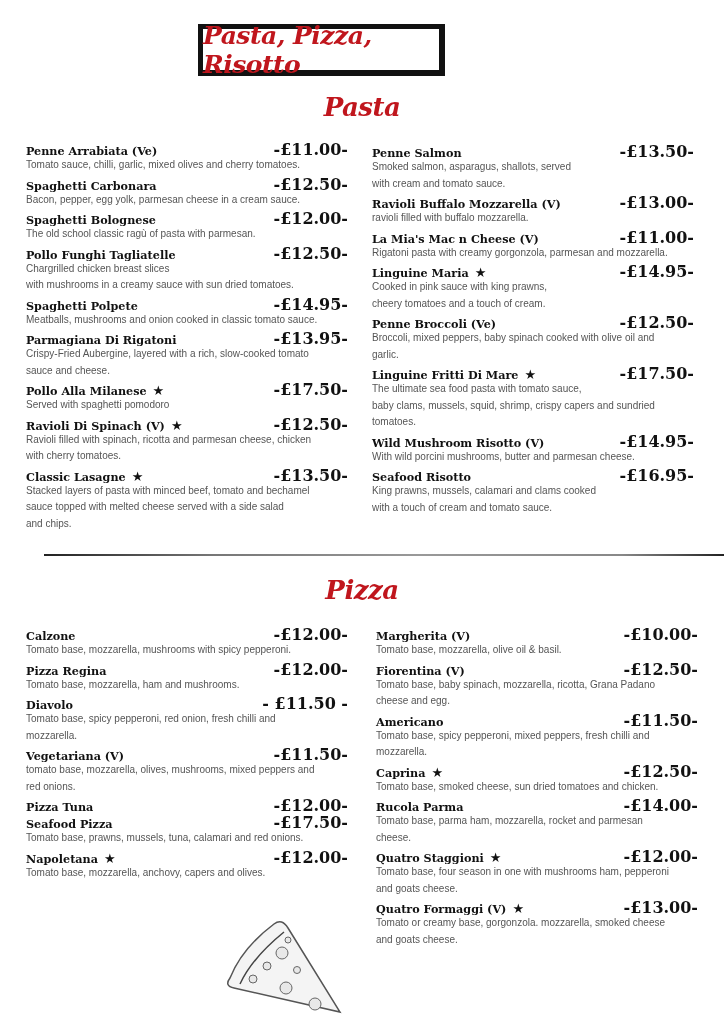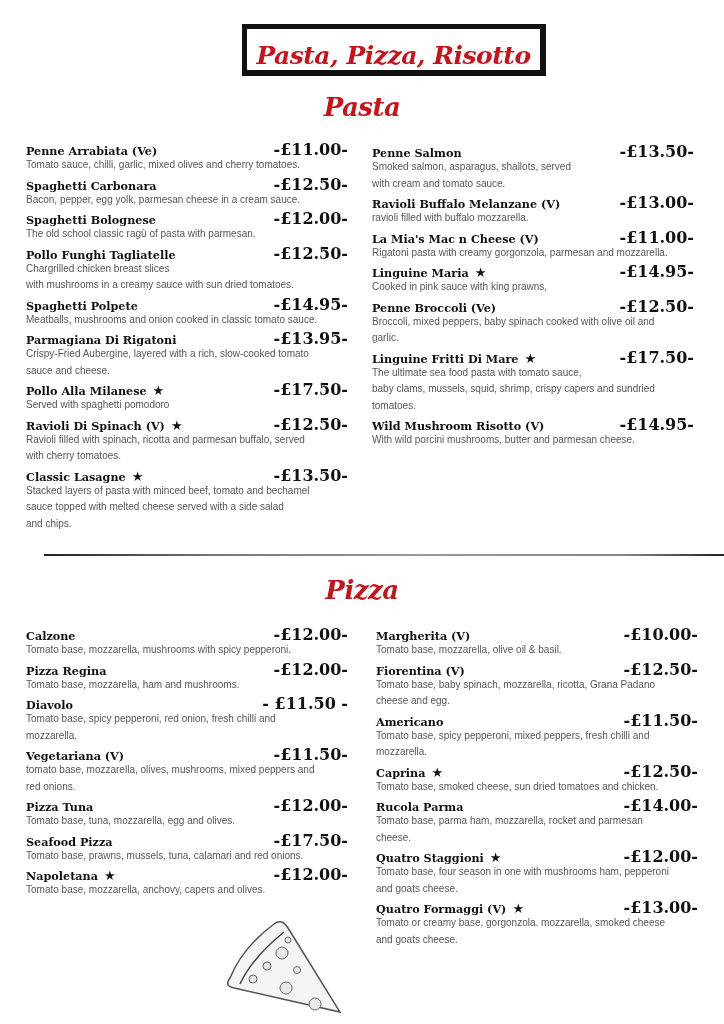--- a/index.html
+++ b/index.html
@@ -1,20 +1,20 @@
 <!DOCTYPE html>
 <html><head>
   <meta charset="utf-8">
   <style>
     html, body { margin: 0; padding: 0; background: #ffffff; }
     body { width: 724px; height: 1024px; position: relative; overflow: hidden; font-family: "DejaVu Sans", sans-serif; color: #222; }
     .title-box {
-      position: absolute; left: 198px; top: 24px; width: 304px; height: 52px;
+      position: absolute; left: 198px; top: 24px; width: 247px; height: 52px;
       border: 5px solid #111; border-right-width: 6px; border-bottom-width: 6px;
-      box-sizing: border-box; display: flex; align-items: flex-end; justify-content: center; margin-left: 44px;
+      box-sizing: border-box; display: flex; align-items: center; justify-content: center;
     }
     .script { font-family: "DejaVu Serif", serif; font-style: italic; font-weight: bold; color: #c0161d; letter-spacing: -0.5px; }
     .title-text { font-size: 25px; }
     .section-heading { position: absolute; width: 724px; text-align: center; font-size: 26px; }
     .col { position: absolute; width: 322px; }
     .item { position: relative; }
     .item-head { display: flex; justify-content: space-between; align-items: baseline; height: 17px; }
     .name { font-family: "DejaVu Serif", serif; font-weight: bold; font-size: 11.2px; color: #111; white-space: nowrap; }
     .star { font-size: 13px; color: #111; margin-left: 6px; }
     .price { font-family: "DejaVu Serif", serif; font-weight: bold; font-size: 16px; color: #111; white-space: nowrap; }
@@ -99,21 +99,21 @@
       <div class="desc">
         <div>Served with spaghetti pomodoro</div>
       </div>
     </div>
     <div class="item">
       <div class="item-head">
         <span><span class="name">Ravioli Di Spinach (V)</span><span class="star">★</span></span>
         <span class="price">-£12.50-</span>
       </div>
       <div class="desc">
-        <div>Ravioli filled with spinach, ricotta and parmesan buffalo, served</div>
+        <div>Ravioli filled with spinach, ricotta and parmesan cheese, chicken</div>
         <div>with cherry tomatoes.</div>
       </div>
     </div>
     <div class="item">
       <div class="item-head">
         <span><span class="name">Classic Lasagne</span><span class="star">★</span></span>
         <span class="price">-£13.50-</span>
       </div>
       <div class="desc">
         <div>Stacked layers of pasta with minced beef, tomato and bechamel</div>
@@ -128,21 +128,21 @@
         <span><span class="name">Penne Salmon</span></span>
         <span class="price">-£13.50-</span>
       </div>
       <div class="desc">
         <div>Smoked salmon, asparagus, shallots, served</div>
         <div>with cream and tomato sauce.</div>
       </div>
     </div>
     <div class="item">
       <div class="item-head">
-        <span><span class="name">Ravioli Buffalo Melanzane (V)</span></span>
+        <span><span class="name">Ravioli Buffalo Mozzarella (V)</span></span>
         <span class="price">-£13.00-</span>
       </div>
       <div class="desc">
         <div>ravioli filled with buffalo mozzarella.</div>
       </div>
     </div>
     <div class="item">
       <div class="item-head">
         <span><span class="name">La Mia's Mac n Cheese (V)</span></span>
         <span class="price">-£11.00-</span>
@@ -151,20 +151,21 @@
         <div>Rigatoni pasta with creamy gorgonzola, parmesan and mozzarella.</div>
       </div>
     </div>
     <div class="item">
       <div class="item-head">
         <span><span class="name">Linguine Maria</span><span class="star">★</span></span>
         <span class="price">-£14.95-</span>
       </div>
       <div class="desc">
         <div>Cooked in pink sauce with king prawns,</div>
+        <div>cheery tomatoes and a touch of cream.</div>
       </div>
     </div>
     <div class="item">
       <div class="item-head">
         <span><span class="name">Penne Broccoli (Ve)</span></span>
         <span class="price">-£12.50-</span>
       </div>
       <div class="desc">
         <div>Broccoli, mixed peppers, baby spinach cooked with olive oil and</div>
         <div>garlic.</div>
@@ -183,20 +184,30 @@
     </div>
     <div class="item">
       <div class="item-head">
         <span><span class="name">Wild Mushroom Risotto (V)</span></span>
         <span class="price">-£14.95-</span>
       </div>
       <div class="desc">
         <div>With wild porcini mushrooms, butter and parmesan cheese.</div>
       </div>
     </div>
+    <div class="item">
+      <div class="item-head">
+        <span><span class="name">Seafood Risotto</span></span>
+        <span class="price">-£16.95-</span>
+      </div>
+      <div class="desc">
+        <div>King prawns, mussels, calamari and clams cooked</div>
+        <div>with a touch of cream and tomato sauce.</div>
+      </div>
+    </div>
   </div>
 
 <div class="divider"></div>
 
 <div class="section-heading script" style="top:575px;">Pizza</div>
 
 <div class="col" id="pizza-left" style="left:26px; top:625px;">
     <div class="item">
       <div class="item-head">
         <span><span class="name">Calzone</span></span>
@@ -232,23 +243,20 @@
       </div>
       <div class="desc">
         <div>tomato base, mozzarella, olives, mushrooms, mixed peppers and</div>
         <div>red onions.</div>
       </div>
     </div>
     <div class="item">
       <div class="item-head">
         <span><span class="name">Pizza Tuna</span></span>
         <span class="price">-£12.00-</span>
-      </div>
-      <div class="desc">
-        <div>Tomato base, tuna, mozzarella, egg and olives.</div>
       </div>
     </div>
     <div class="item">
       <div class="item-head">
         <span><span class="name">Seafood Pizza</span></span>
         <span class="price">-£17.50-</span>
       </div>
       <div class="desc">
         <div>Tomato base, prawns, mussels, tuna, calamari and red onions.</div>
       </div>

